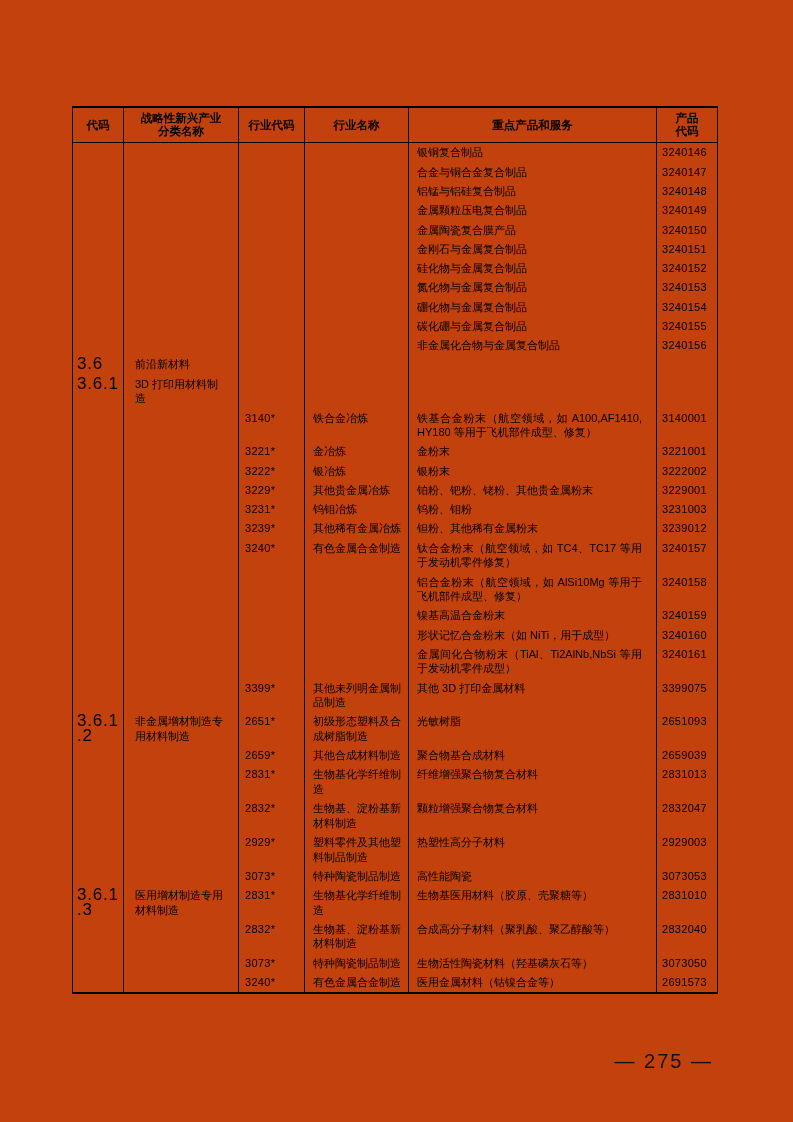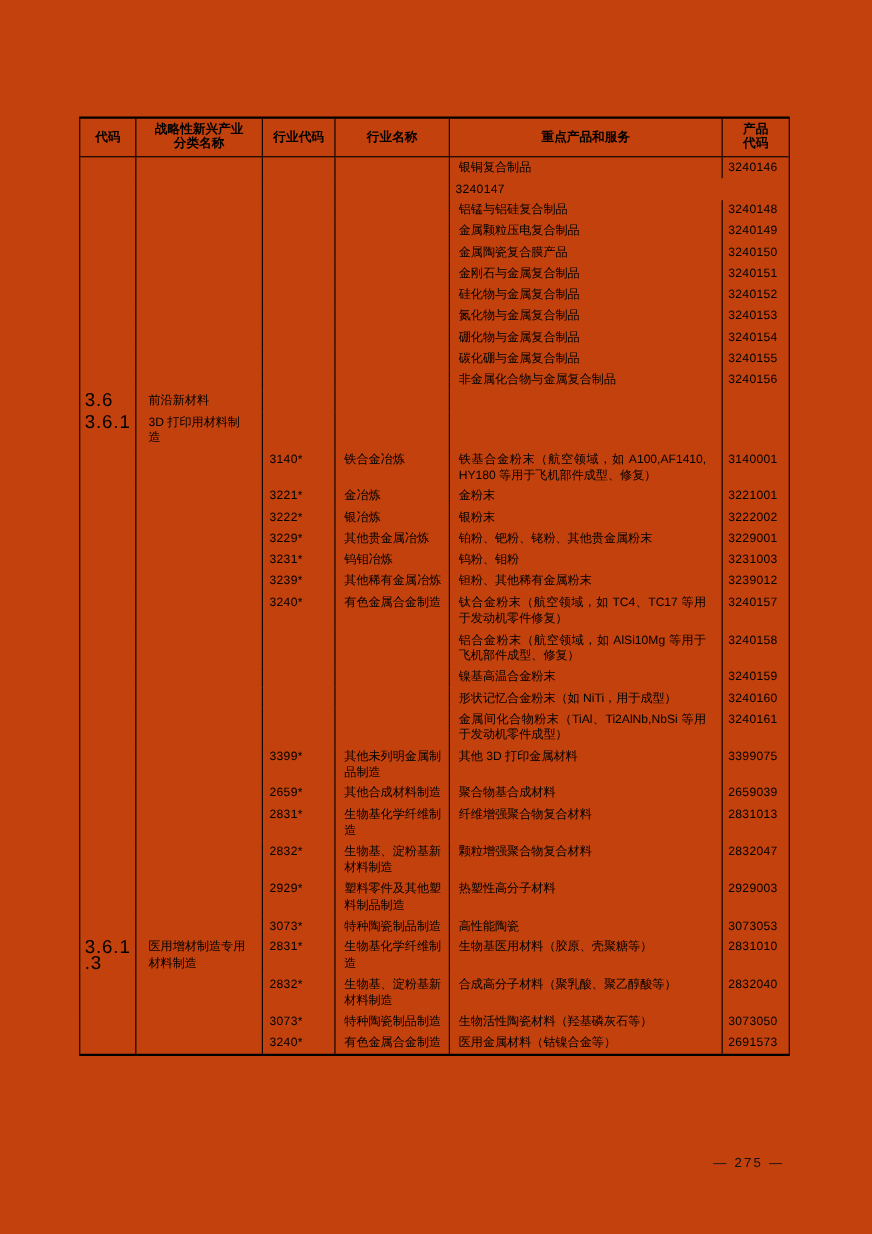--- a/index.html
+++ b/index.html
@@ -42,21 +42,21 @@
   }
   .tcell.c1{padding-left:4px;letter-spacing:0.8px;font-size:17px;}
   .tcell.c2{padding-left:11px;padding-right:9px;}
   .tcell.c3{padding-left:6px;letter-spacing:0.3px;}
   .tcell.c4{padding-left:8px;padding-right:6px;}
   .tcell.c5{padding-left:8px;padding-right:14px;text-align:justify;}
   .tcell.c6{padding-left:5px;border-right:none;letter-spacing:0.3px;}
   .page-number{
     position:absolute;
     top:1050px;right:80px;
-    font-size:12px;
+    font-size:20px;
     letter-spacing:2px;
     color:#111;
   }
 </style>
 </head>
 <body>
 
 <div class="page">
 
   <div class="doc-table">
@@ -77,20 +77,21 @@
           <div class="tcell c3"></div>
           <div class="tcell c4"></div>
           <div class="tcell c5">银铜复合制品</div>
           <div class="tcell c6">3240146</div>
         </div>
         <div class="trow">
           <div class="tcell c1"></div>
           <div class="tcell c2"></div>
           <div class="tcell c3"></div>
           <div class="tcell c4"></div>
+          <div class="tcell c5">合金与铜合金复合制品</div>
           <div class="tcell c6">3240147</div>
         </div>
         <div class="trow">
           <div class="tcell c1"></div>
           <div class="tcell c2"></div>
           <div class="tcell c3"></div>
           <div class="tcell c4"></div>
           <div class="tcell c5">铝锰与铝硅复合制品</div>
           <div class="tcell c6">3240148</div>
         </div>
@@ -262,20 +263,28 @@
           <div class="tcell c5">金属间化合物粉末（TiAl、Ti2AlNb,NbSi 等用于发动机零件成型）</div>
           <div class="tcell c6">3240161</div>
         </div>
         <div class="trow">
           <div class="tcell c1"></div>
           <div class="tcell c2"></div>
           <div class="tcell c3">3399*</div>
           <div class="tcell c4">其他未列明金属制品制造</div>
           <div class="tcell c5">其他 3D 打印金属材料</div>
           <div class="tcell c6">3399075</div>
+        </div>
+        <div class="trow">
+          <div class="tcell c1">3.6.1.2</div>
+          <div class="tcell c2">非金属增材制造专用材料制造</div>
+          <div class="tcell c3">2651*</div>
+          <div class="tcell c4">初级形态塑料及合成树脂制造</div>
+          <div class="tcell c5">光敏树脂</div>
+          <div class="tcell c6">2651093</div>
         </div>
         <div class="trow">
           <div class="tcell c1"></div>
           <div class="tcell c2"></div>
           <div class="tcell c3">2659*</div>
           <div class="tcell c4">其他合成材料制造</div>
           <div class="tcell c5">聚合物基合成材料</div>
           <div class="tcell c6">2659039</div>
         </div>
         <div class="trow">

